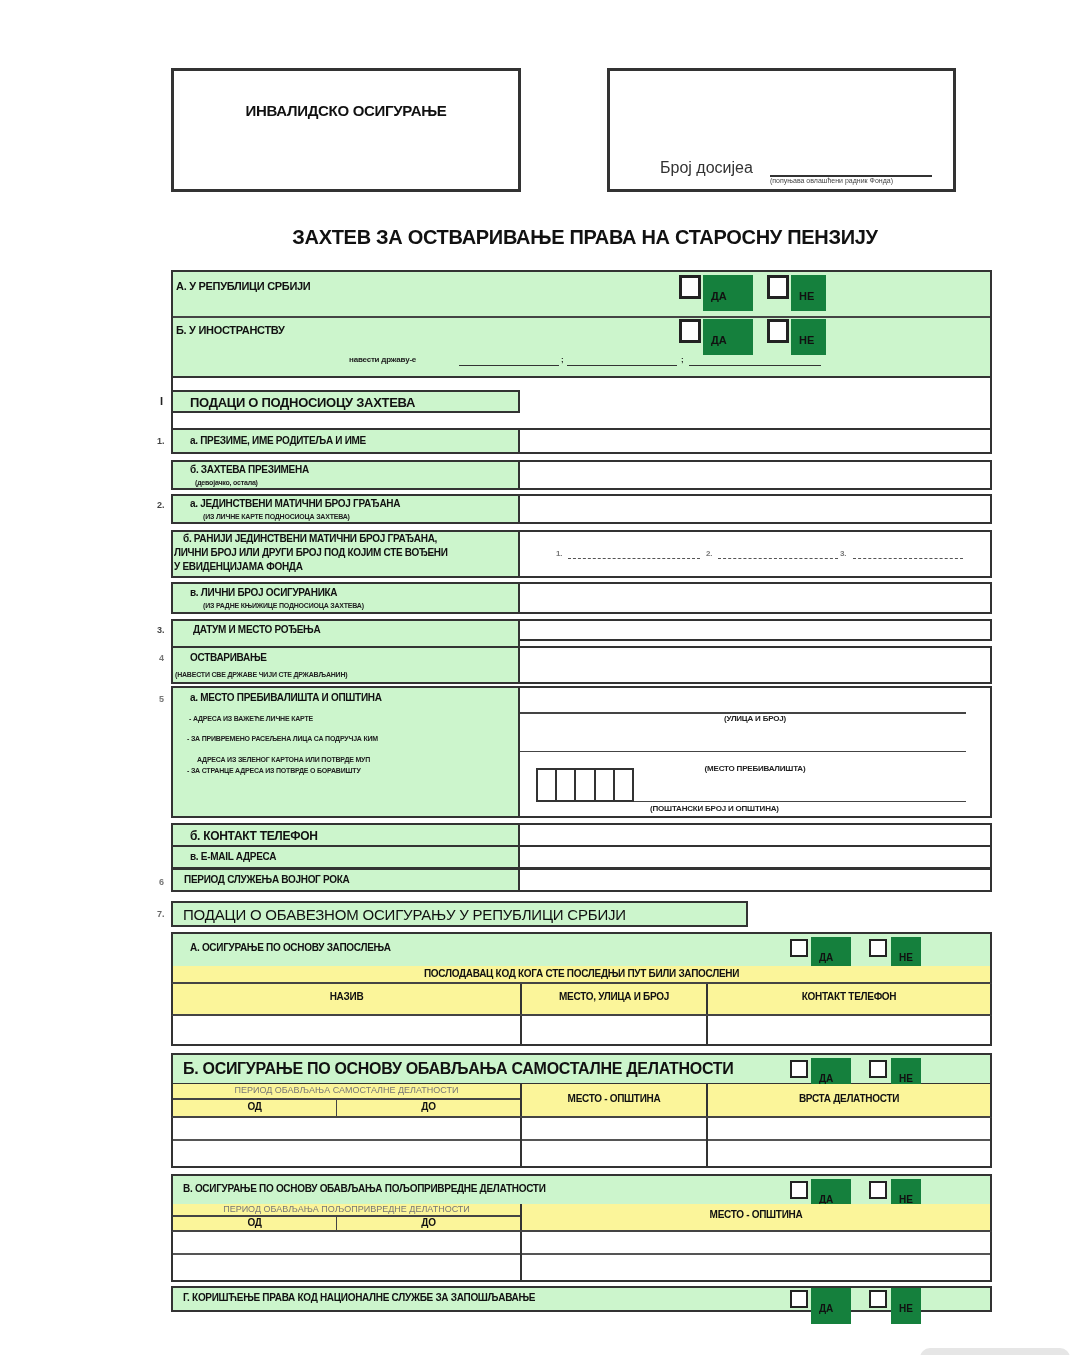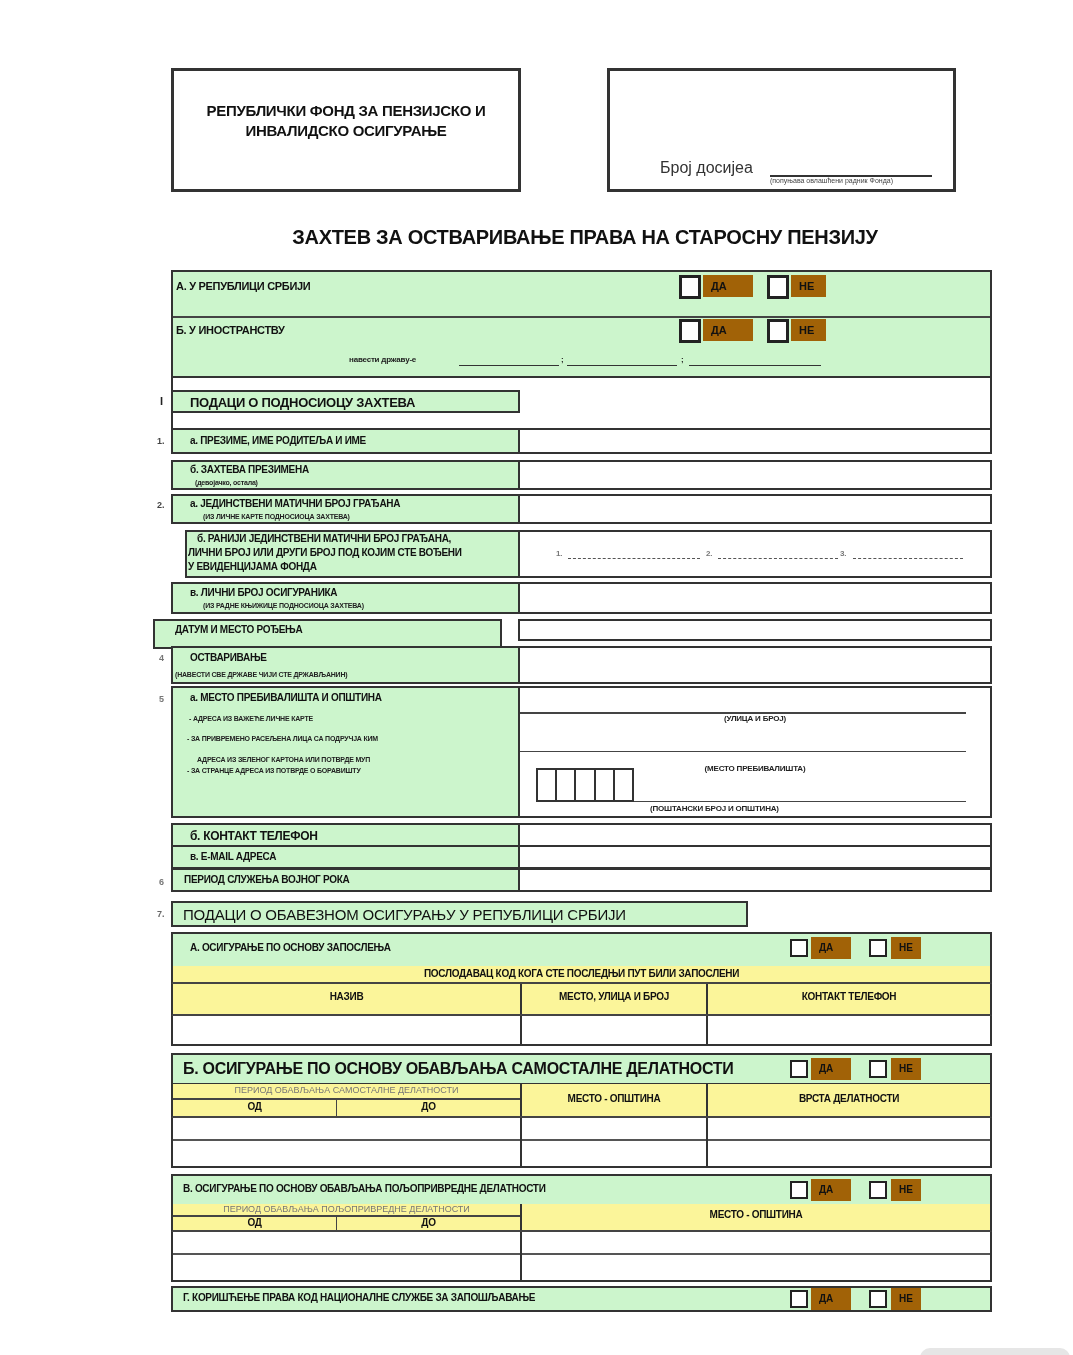--- a/index.html
+++ b/index.html
@@ -7,31 +7,30 @@
          font-family: "Liberation Sans", "DejaVu Sans", sans-serif; color: #111; }
   .abs { position: absolute; box-sizing: border-box; }
   .green { background: #ccf5cc; }
   .yellow { background: #fbf59a; }
   .bx { border: 2px solid #333; }
   .lbl { font-weight: bold; font-size: 11px; letter-spacing: -0.3px; white-space: nowrap; }
   .sub { font-size: 8px; font-weight: bold; letter-spacing: -0.2px; white-space: nowrap; color: #222; }
   .num { font-size: 9px; font-weight: bold; color: #444; }
   .cb { width: 22px; height: 24px; border: 3px solid #222; background: #fff; box-sizing: border-box; }
   .cbs { width: 18px; height: 18px; border: 2.5px solid #222; background: #fff; box-sizing: border-box; }
-  .yn { font-size: 11px; font-weight: bold; background: #a16207; padding: 0 8px; height: 22px; line-height: 22px; }
+  .yn { font-size: 11px; font-weight: bold; background: #15803d; padding: 10px 8px; height: 36px; line-height: 22px; }
   .center { text-align: center; }
   .uline { border-bottom: 1px solid #333; }
   .field { background: #fff; }
 </style>
 </head>
 <body>
 
 <div class="abs" style="left:171px;top:68px;width:350px;height:124px;border:3px solid #333;">
   <div class="abs center" style="left:0;top:30px;width:344px;font-weight:bold;font-size:15px;line-height:20px;letter-spacing:-0.3px;">
-    <div>РЕПУБЛИЧКИ ФОНД ЗА ПЕНЗИЈСКО И</div>
     <div>ИНВАЛИДСКО ОСИГУРАЊЕ</div>
   </div>
 </div>
 
 <div class="abs" style="left:607px;top:68px;width:349px;height:124px;border:3px solid #333;">
   <div class="abs" style="left:50px;top:88px;font-size:16px;color:#333;">Број досијеа</div>
   <div class="abs" style="left:160px;top:104px;width:162px;height:2px;background:#333;"></div>
   <div class="abs" style="left:160px;top:106px;font-size:7px;color:#444;">(попуњава овлашћени радник Фонда)</div>
 </div>
 
@@ -78,42 +77,42 @@
 </div>
 <div class="abs field bx" style="left:518px;top:460px;width:474px;height:30px;"></div>
 
 <div class="abs num" style="left:157px;top:500px;">2.</div>
 <div class="abs green bx" style="left:171px;top:494px;width:349px;height:30px;">
   <div class="abs lbl" style="left:17px;top:2px;font-size:10px;">а. ЈЕДИНСТВЕНИ МАТИЧНИ БРОЈ ГРАЂАНА</div>
   <div class="abs sub" style="left:30px;top:17px;font-size:7px;">(ИЗ ЛИЧНЕ КАРТЕ ПОДНОСИОЦА ЗАХТЕВА)</div>
 </div>
 <div class="abs field bx" style="left:518px;top:494px;width:474px;height:30px;"></div>
 
-<div class="abs green bx" style="left:171px;top:530px;width:349px;height:48px;margin-left:14px;">
+<div class="abs green bx" style="left:171px;top:530px;width:349px;height:48px;">
   <div class="abs lbl" style="left:10px;top:1px;font-size:10px;">б. РАНИЈИ ЈЕДИНСТВЕНИ МАТИЧНИ БРОЈ ГРАЂАНА,</div>
   <div class="abs lbl" style="left:1px;top:15px;font-size:10px;">ЛИЧНИ БРОЈ ИЛИ ДРУГИ БРОЈ ПОД КОЈИМ СТЕ ВОЂЕНИ</div>
   <div class="abs lbl" style="left:1px;top:29px;font-size:10px;">У ЕВИДЕНЦИЈАМА ФОНДА</div>
 </div>
 <div class="abs field bx" style="left:518px;top:530px;width:474px;height:48px;">
   <div class="abs sub" style="left:36px;top:17px;color:#777;">1.</div>
   <div class="abs" style="left:48px;top:26px;width:132px;border-bottom:1px dashed #555;"></div>
   <div class="abs sub" style="left:186px;top:17px;color:#777;">2.</div>
   <div class="abs" style="left:198px;top:26px;width:120px;border-bottom:1px dashed #555;"></div>
   <div class="abs sub" style="left:320px;top:17px;color:#777;">3.</div>
   <div class="abs" style="left:333px;top:26px;width:110px;border-bottom:1px dashed #555;"></div>
 </div>
 
 <div class="abs green bx" style="left:171px;top:582px;width:349px;height:32px;">
   <div class="abs lbl" style="left:17px;top:3px;font-size:10px;">в. ЛИЧНИ БРОЈ ОСИГУРАНИКА</div>
   <div class="abs sub" style="left:30px;top:18px;font-size:7px;">(ИЗ РАДНЕ КЊИЖИЦЕ ПОДНОСИОЦА ЗАХТЕВА)</div>
 </div>
 <div class="abs field bx" style="left:518px;top:582px;width:474px;height:32px;"></div>
 
 <div class="abs num" style="left:157px;top:625px;">3.</div>
-<div class="abs green bx" style="left:153px;top:619px;width:349px;height:30px;">
+<div class="abs green bx" style="left:171px;top:619px;width:349px;height:30px;">
   <div class="abs lbl" style="left:20px;top:3px;font-size:10px;">ДАТУМ И МЕСТО РОЂЕЊА</div>
 </div>
 <div class="abs field bx" style="left:518px;top:619px;width:474px;height:22px;"></div>
 
 <div class="abs num" style="left:159px;top:653px;color:#777;">4</div>
 <div class="abs green bx" style="left:171px;top:646px;width:349px;height:38px;">
   <div class="abs lbl" style="left:17px;top:4px;font-size:10px;">ОСТВАРИВАЊЕ</div>
   <div class="abs sub" style="left:2px;top:23px;font-size:7px;">(НАВЕСТИ СВЕ ДРЖАВЕ ЧИЈИ СТЕ ДРЖАВЉАНИН)</div>
 </div>
 <div class="abs field bx" style="left:518px;top:646px;width:474px;height:38px;"></div>

